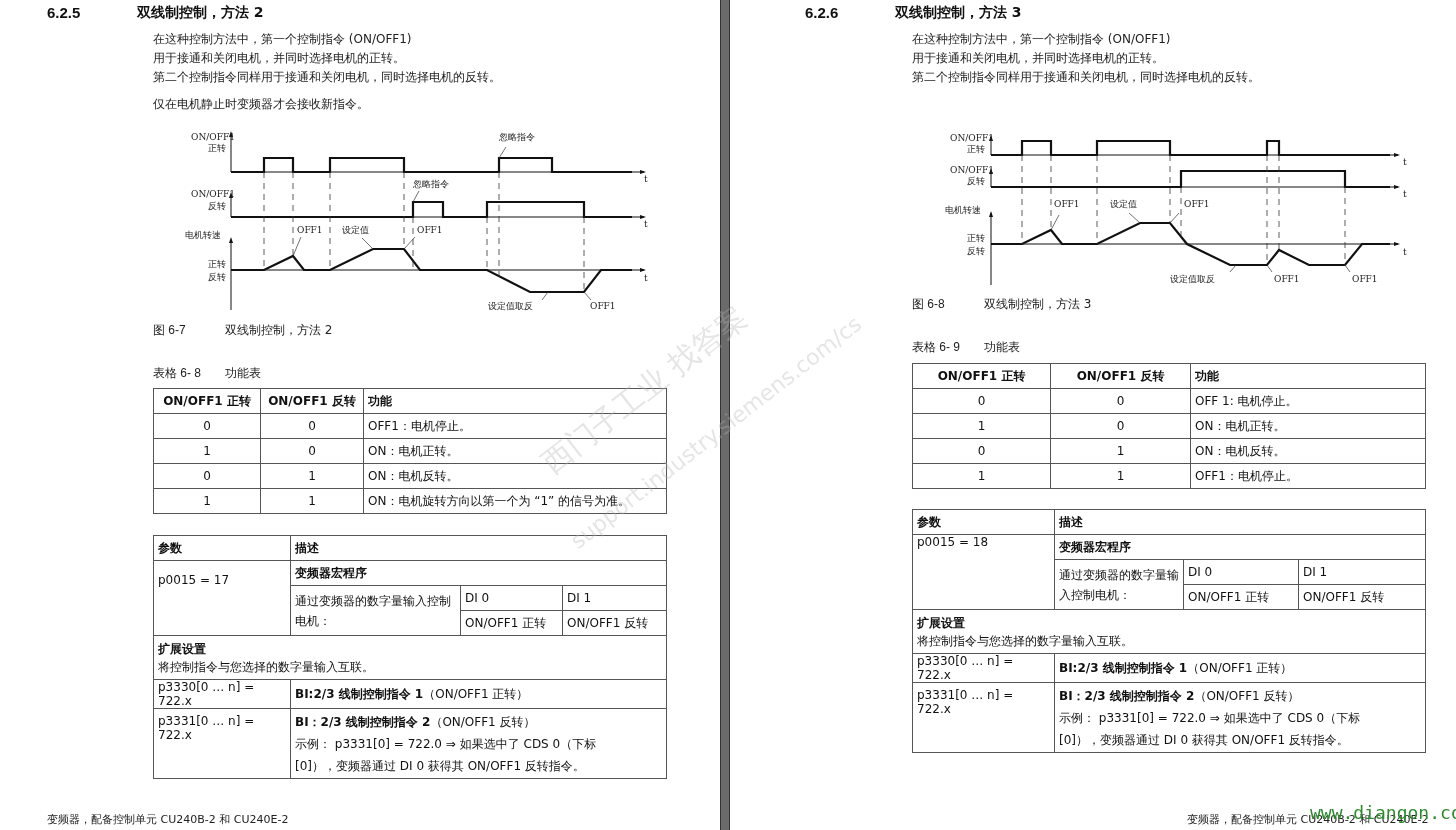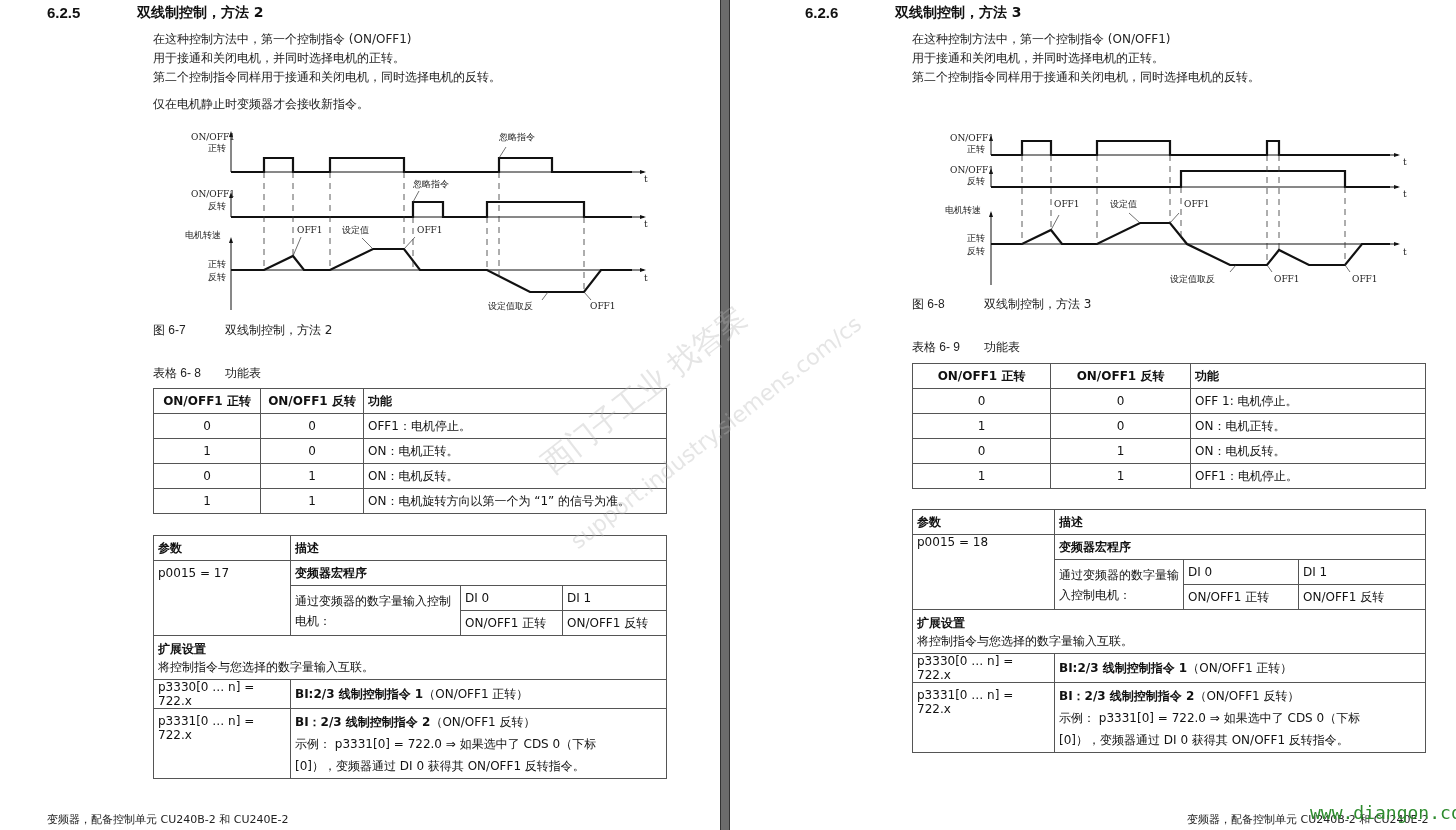--- a/index.html
+++ b/index.html
@@ -141,21 +141,21 @@
   </tbody>
     </table>
 
   <table style="left:153px;top:535px;width:514px;">
     <tbody>
         <tr>
       <th style="width:137px;">参数</th>
       <th colspan="3">描述</th>
     </tr>
     <tr>
-      <td rowspan="3" style="vertical-align:top;padding-top:5px;">p0015 = 17</td>
+      <td rowspan="3" style="vertical-align:top;padding-top:12px;">p0015 = 17</td>
       <td colspan="3" class="bold">变频器宏程序</td>
     </tr>
     <tr>
       <td rowspan="2" style="width:170px;line-height:20px;">通过变频器的数字量输入控制电机：</td>
       <td style="width:102px;">DI 0</td>
       <td>DI 1</td>
     </tr>
     <tr>
       <td>ON/OFF1 正转</td>
       <td>ON/OFF1 反转</td>

